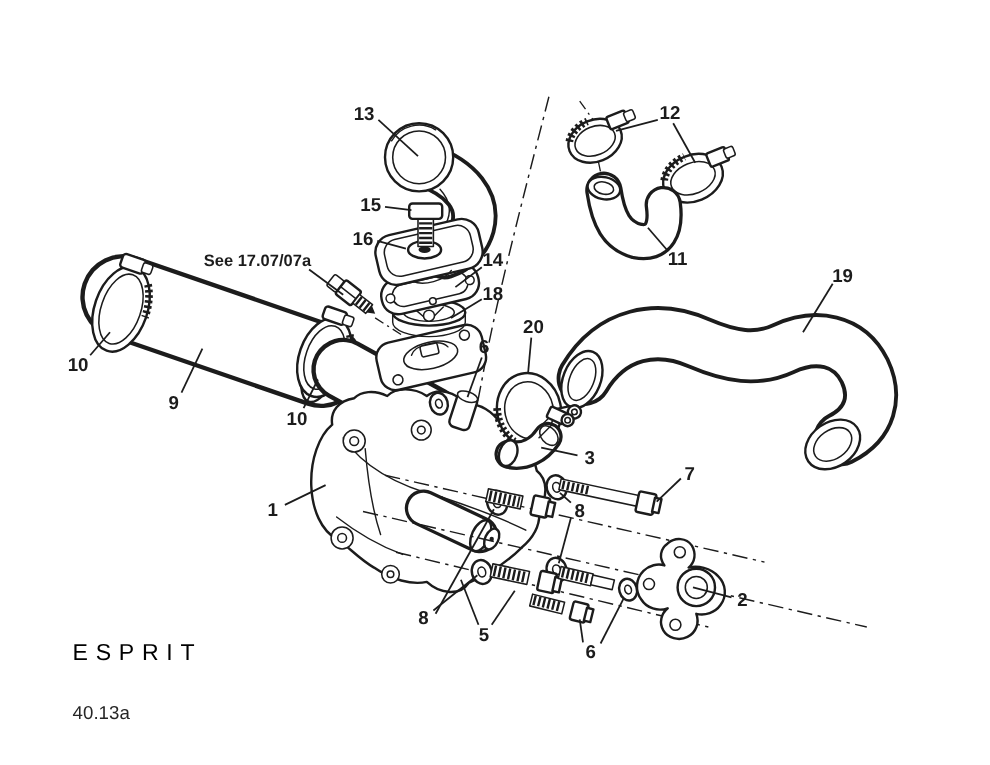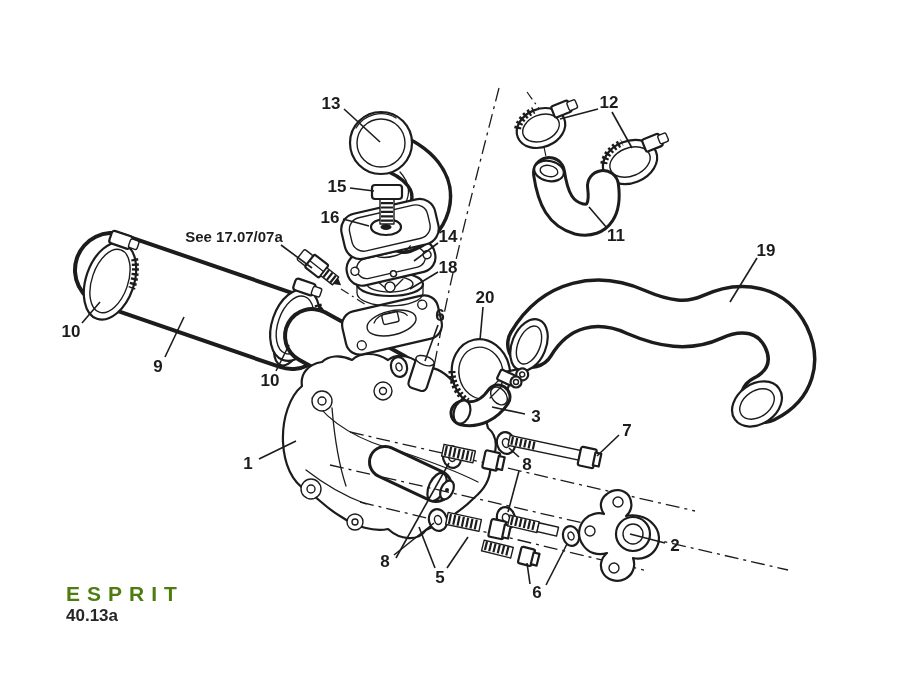--- a/index.html
+++ b/index.html
@@ -17,25 +17,25 @@
   .tubeW{fill:none;stroke:#ffffff;stroke-linecap:round;}
   .dash{fill:none;stroke:#1c1c1c;stroke-width:1.3;stroke-dasharray:14 5 3 5;}
   .dash2{fill:none;stroke:#1c1c1c;stroke-width:1.2;stroke-dasharray:9 4 2 4;}
   .hatch{fill:none;stroke:#1c1c1c;stroke-dasharray:2.2 2.2;}
   .serr{fill:none;stroke:#1c1c1c;stroke-width:7;stroke-dasharray:2.4 2.4;}
   text.part-num{font:bold 17px "Liberation Sans",sans-serif;fill:#1c1c1c;text-anchor:middle;}
   text.note-text{font:bold 15px "Liberation Sans",sans-serif;fill:#1c1c1c;text-anchor:middle;}
   .leader{stroke:#1c1c1c;stroke-width:1.6;}
   
   .footer-model{
-    position:absolute;left:66px;top:582px;font-size:21px;font-weight:700;
-    letter-spacing:7px;color:#4d7c0f;
+    position:absolute;left:66px;top:582px;font-size:21px;font-weight:400;
+    letter-spacing:7px;color:#000000;
   }
   .footer-page{
-    position:absolute;left:66px;top:606px;font-size:17px;font-weight:bold;color:#262626;
+    position:absolute;left:66px;top:639px;font-size:17px;font-weight:normal;color:#262626;
   }
 </style>
 </head>
 <body>
 
 <svg id="stage" viewBox="0 0 900 695" xmlns="http://www.w3.org/2000/svg">
 
   <path class="dash" d="M 499,88 C 478,170 452,270 441,330 C 436,357 431,381 427,404"></path>
 
   <g>

